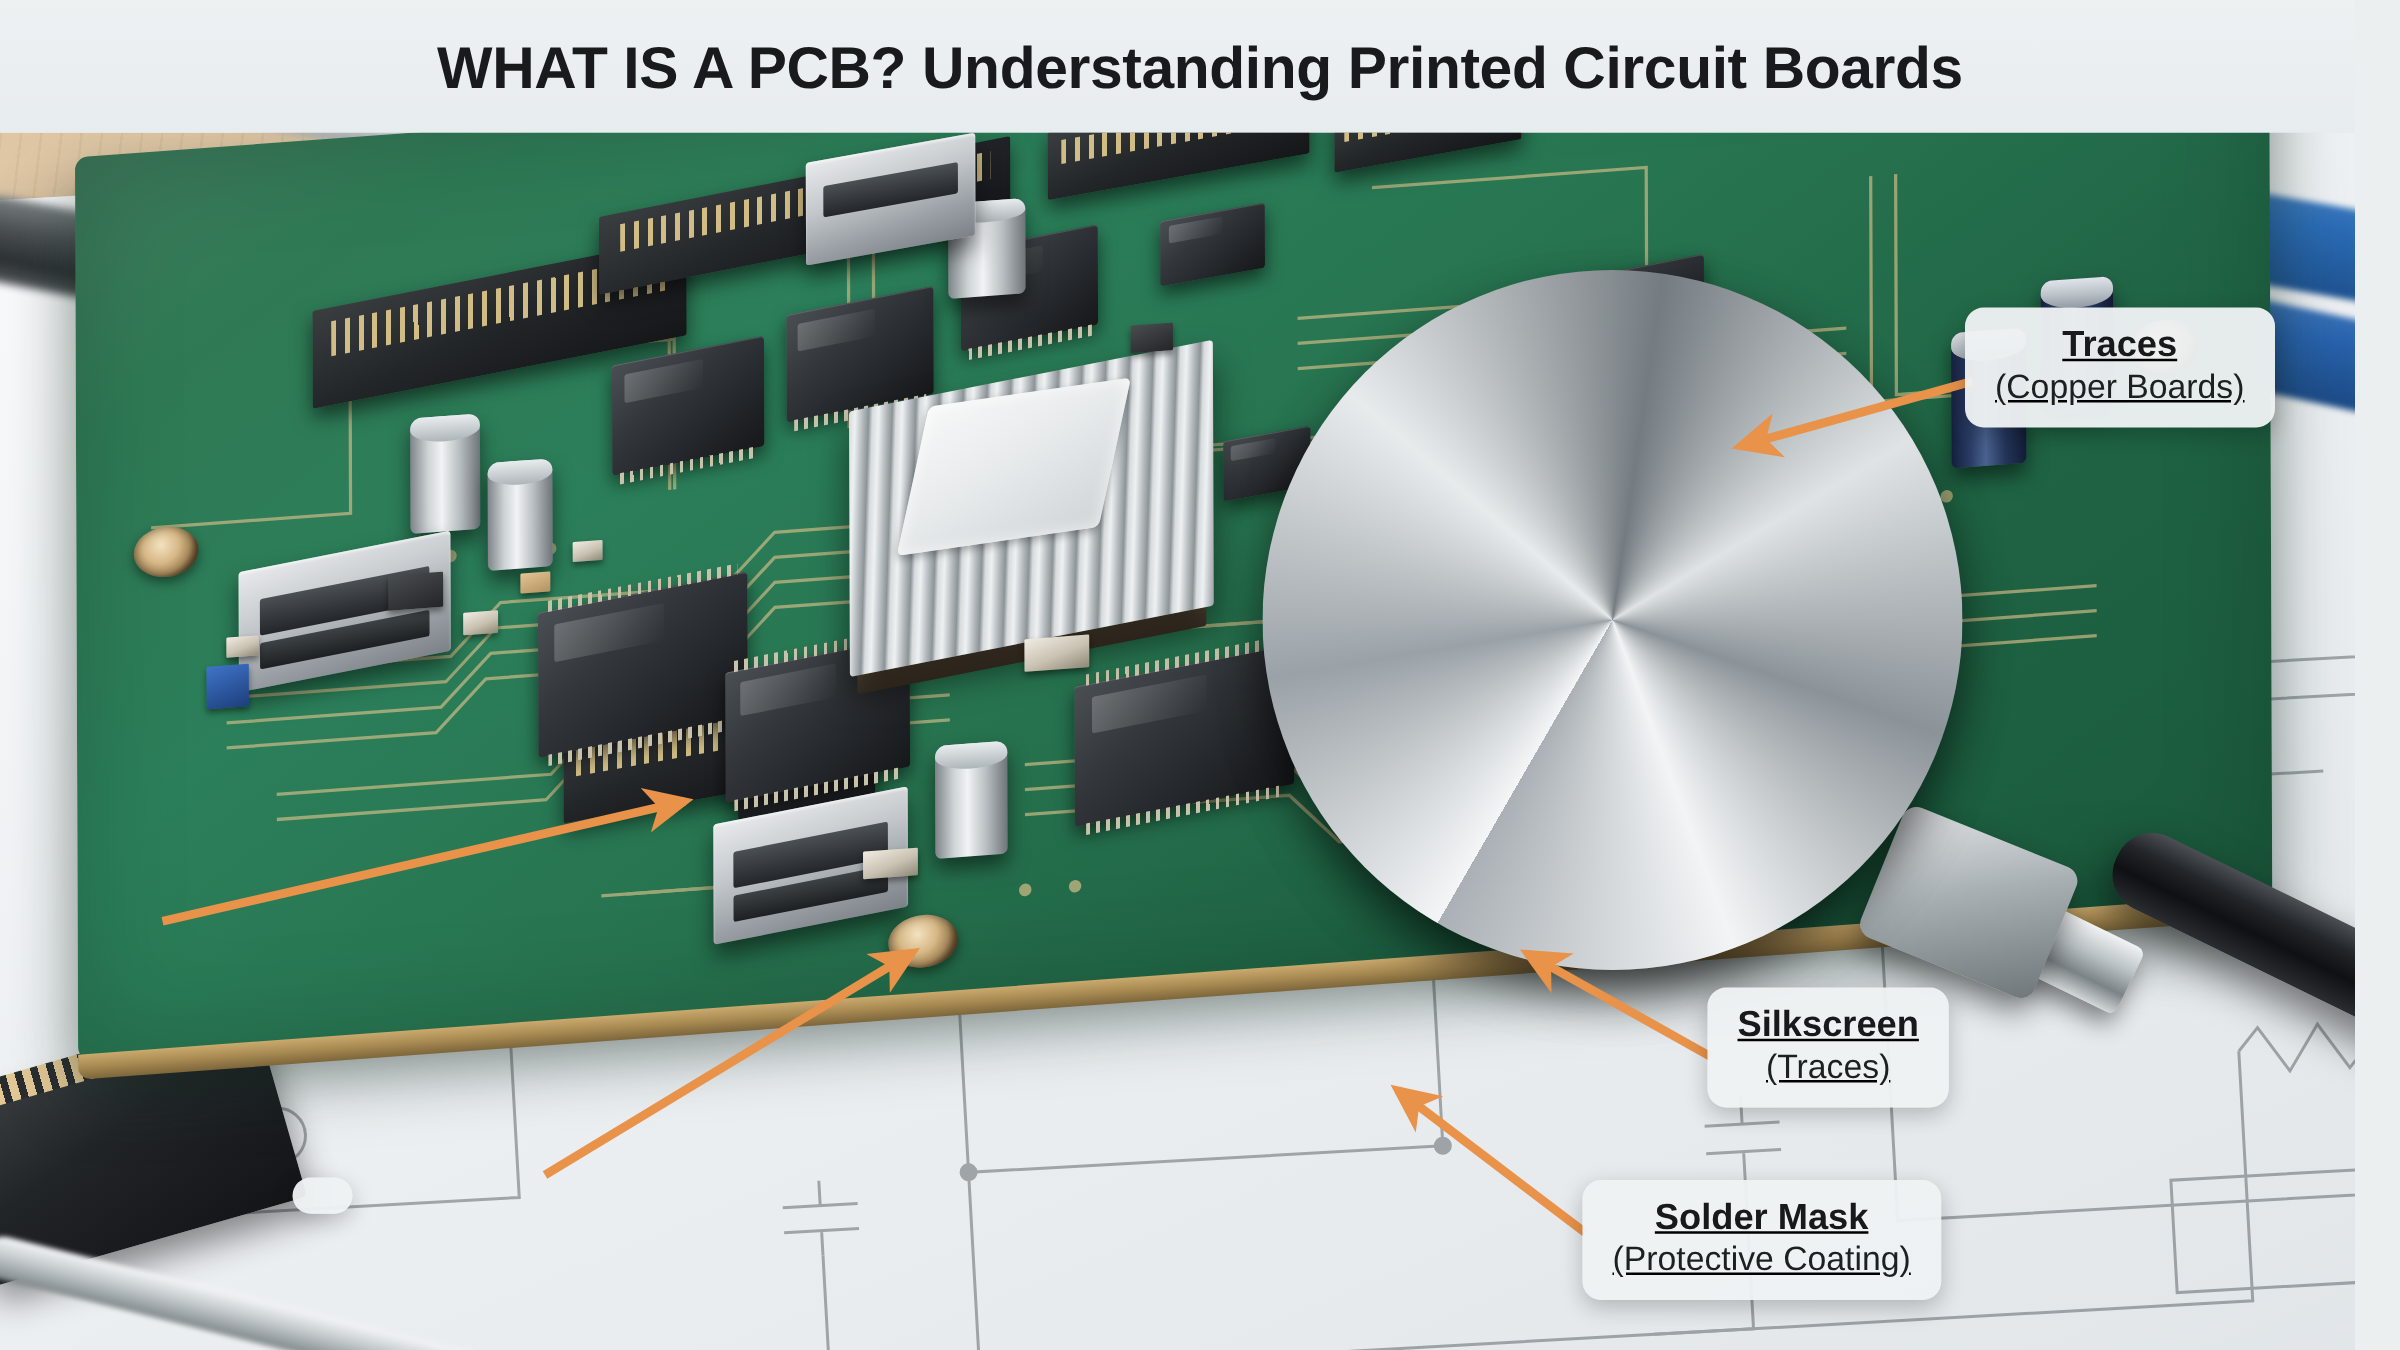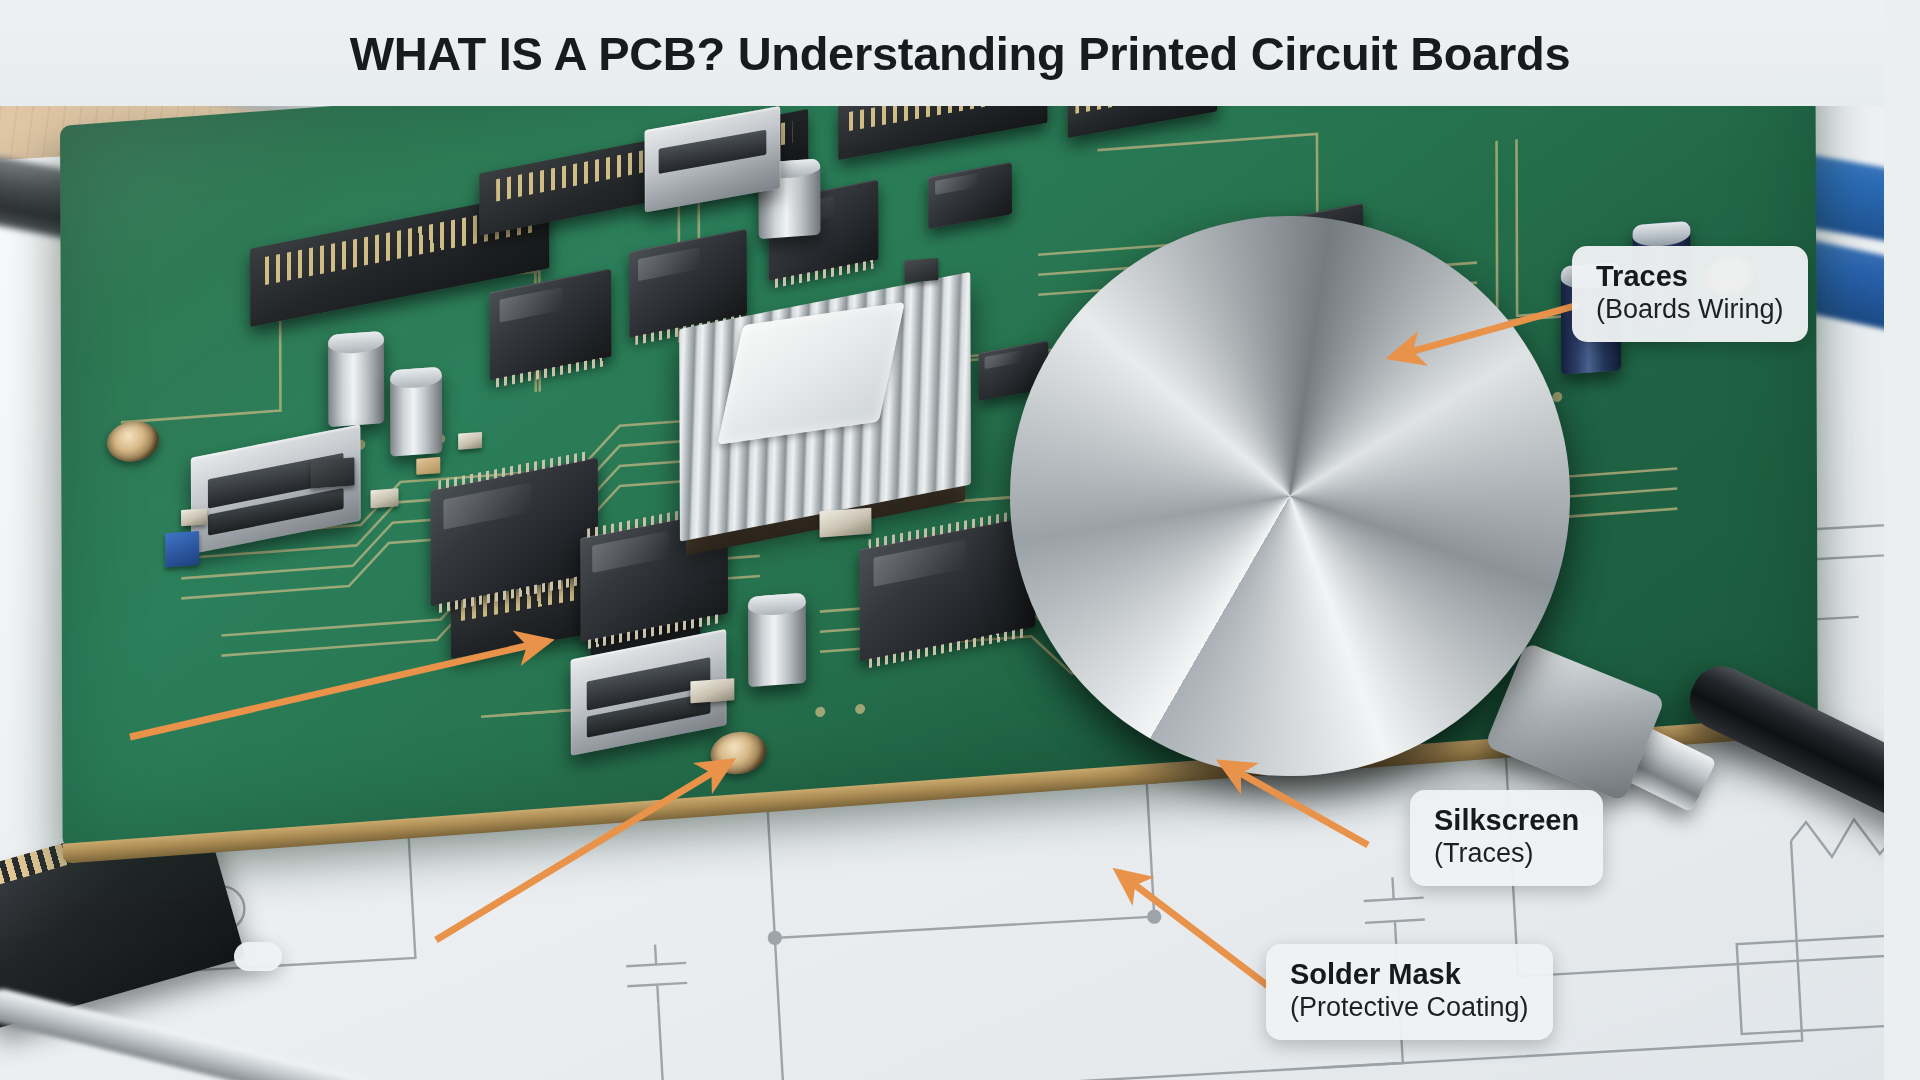--- a/index.html
+++ b/index.html
@@ -294,22 +294,23 @@
     background:linear-gradient(180deg,#f5f7f8,#c4cacd 45%,#80878b);
     border-radius:17px; transform:rotate(14deg); filter:blur(2px);
   }
 
   
   .callout{
     position:absolute; z-index:60;
     background:rgba(238,241,242,.96);
     border-radius:15px;
     padding:13px 24px 16px;
-    text-align:left;
+    text-align:center;
     box-shadow:0 6px 18px rgba(0,0,0,.22);
+    text-decoration:underline;
   }
   .callout .c-title{
     font-size:29px; font-weight:bold; color:#17191a; line-height:1.18; white-space:nowrap;
   }
   .callout .c-sub{
     font-size:27px; font-weight:normal; color:#1d2021; line-height:1.2; white-space:nowrap;
   }
 
   svg.arrows{ position:absolute; left:0; top:0; width:1920px; height:974px; z-index:55; pointer-events:none; }
 </style>
@@ -649,28 +650,28 @@
         <line x1="436" y1="834" x2="730" y2="656"></line>
         <line x1="1368" y1="739" x2="1222" y2="657"></line>
         <line x1="1268" y1="880" x2="1118" y2="766"></line>
       </g>
     </svg>
 
   </div>
 
   <div class="callout" style="left:1572px; top:246px;">
     <div class="c-title">Traces</div>
-    <div class="c-sub">(Boards Wiring)</div>
+    <div class="c-sub">(Copper Boards)</div>
   </div>
 
 
   <div class="callout" style="left:234px; top:942px;">
   </div>
 
-  <div class="callout" style="left:1366px; top:790px;margin-left:44px;">
+  <div class="callout" style="left:1366px; top:790px;">
     <div class="c-title">Silkscreen</div>
     <div class="c-sub">(Traces)</div>
   </div>
 
   <div class="callout" style="left:1266px; top:944px;">
     <div class="c-title">Solder Mask</div>
     <div class="c-sub">(Protective Coating)</div>
   </div>
 
 </div>

